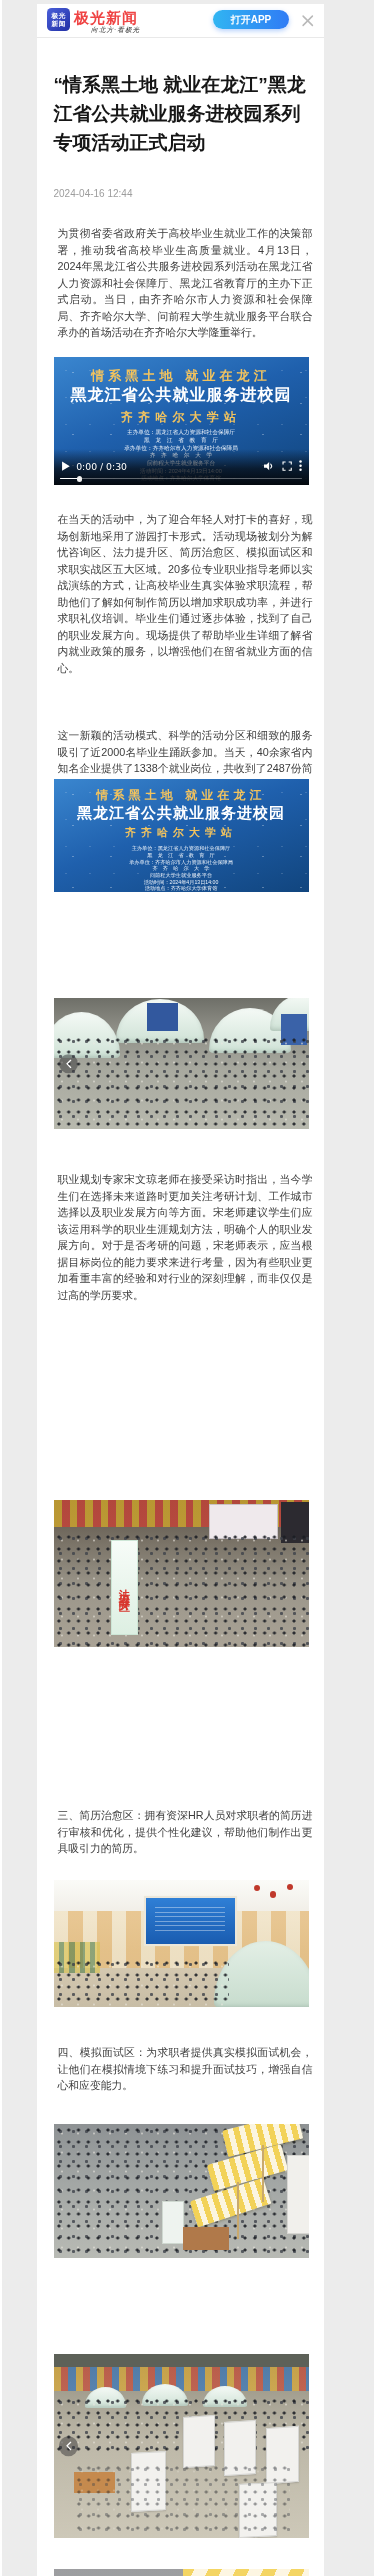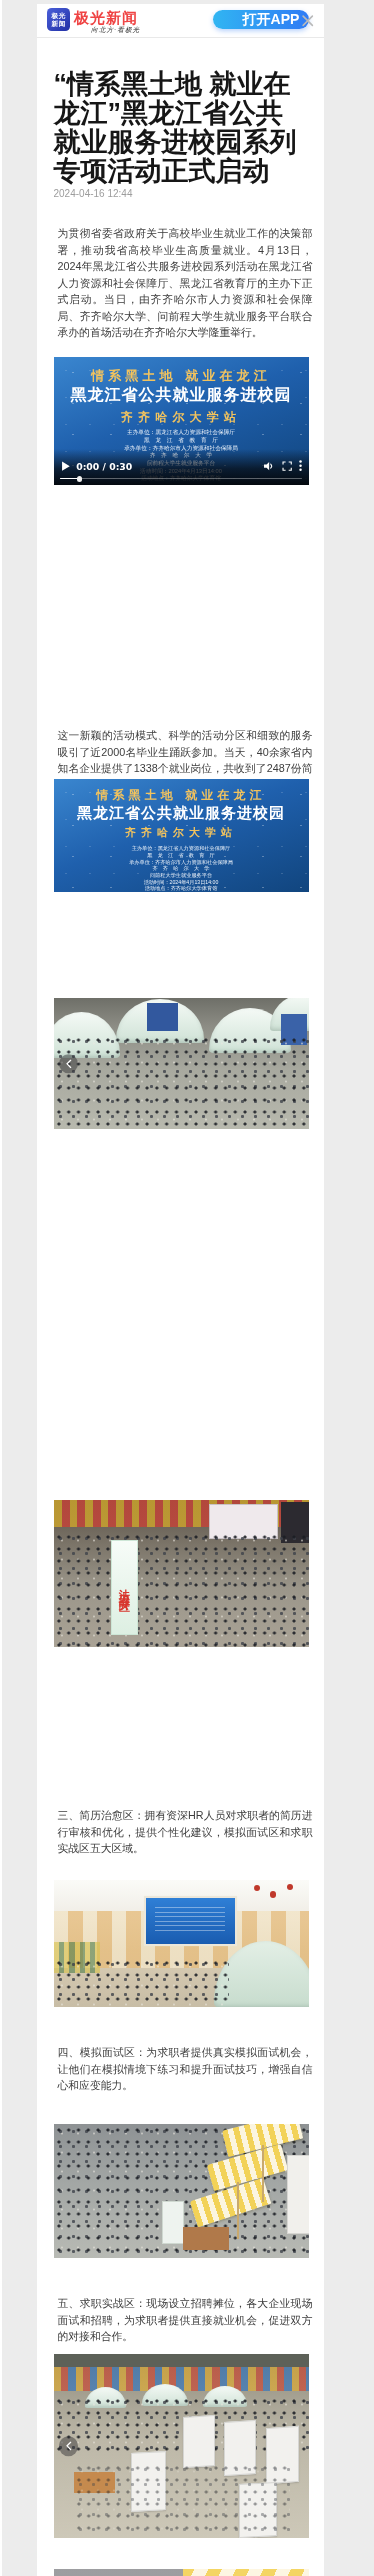--- a/index.html
+++ b/index.html
@@ -4,37 +4,37 @@
 <style>
   html,body{margin:0;padding:0;background:#ececec;font-family:"Liberation Sans","DejaVu Sans",sans-serif;}
   body{width:375px;height:3822px;position:relative;overflow:hidden;}
   .edge-strip{position:absolute;left:0;top:0;width:1.5px;height:100%;background:#fff;}
   .page{position:absolute;left:37px;top:4.1px;width:287px;height:3818px;background:#ffffff;overflow:hidden;}
   
   .hdr{position:absolute;left:0;top:0;width:287px;height:33px;background:#fff;border-bottom:0.5px solid #e9e9e9;}
   .appicon{position:absolute;left:10.3px;top:4.1px;width:23px;height:23px;border-radius:4.6px;background:linear-gradient(135deg,#4a5fd9,#2230a6);display:flex;flex-direction:column;align-items:center;justify-content:center;color:#fff;font-size:6.7px;font-weight:bold;line-height:7.7px;letter-spacing:0.5px;}
   .appname{position:absolute;left:37px;top:4.6px;font-size:15px;font-weight:bold;color:#ef4444;letter-spacing:1px;}
   .tagline{position:absolute;left:54px;top:21.6px;font-size:6.7px;color:#2b2b2b;font-family:"DejaVu Serif",serif;font-style:italic;letter-spacing:1px;}
-  .openapp{position:absolute;left:176px;top:5.7px;width:76px;height:19.6px;border-radius:9.8px;background:linear-gradient(90deg,#31b5f2,#2f7bf5);color:#fff;font-size:14px;font-weight:bold;display:flex;align-items:center;justify-content:center;box-shadow:0 2.1px 5.2px rgba(47,123,245,.35);padding-left:20px;}
+  .openapp{position:absolute;left:176px;top:5.7px;width:76px;height:19.6px;border-radius:9.8px;background:linear-gradient(90deg,#31b5f2,#2f7bf5);color:#fff;font-size:10px;font-weight:bold;display:flex;align-items:center;justify-content:center;box-shadow:0 2.1px 5.2px rgba(47,123,245,.35);}
   .closex{position:absolute;left:263px;top:8.8px;width:15.5px;height:15.5px;}
   
-  .title{position:absolute;left:16.5px;top:66px;width:255px;margin:0;font-size:27px;line-height:29px;font-weight:bold;color:#161616;}
+  .title{position:absolute;left:16.5px;top:66px;width:255px;margin:0;font-size:19px;line-height:29px;font-weight:bold;color:#161616;}
   .date{position:absolute;left:16.5px;top:184px;margin:0;font-size:10px;color:#9d9d9d;}
   .p{position:absolute;left:16.5px;width:255px;margin:4px;font-size:10.8px;line-height:16.5px;color:#3c3c3c;text-align:justify;}
   
   .poster-bg{background:linear-gradient(160deg,#3a86cf 0%,#1f60ad 45%,#11457e 100%);}
   .video{position:absolute;left:16.5px;top:353px;width:255px;height:128px;overflow:hidden;}
   .banner{position:absolute;left:16.5px;top:775px;width:255px;height:113px;overflow:hidden;}
   .stars{position:absolute;inset:0;background-image:radial-gradient(circle 0.8px,rgba(255,255,255,.5) 0 0.5px,transparent 1px),radial-gradient(circle 0.5px,rgba(255,255,255,.35) 0 0.4px,transparent 0.8px);background-size:38px 31px,24px 27px;opacity:.6;}
   .pgold1{position:absolute;left:0;right:0;text-align:center;color:#f2c35e;font-weight:bold;font-size:13px;letter-spacing:4.1px;font-family:"DejaVu Serif",serif;}
   .pwhite{position:absolute;left:0;right:0;text-align:center;color:#ffffff;font-weight:bold;font-size:16px;letter-spacing:1px;}
   .pgold2{position:absolute;left:0;right:0;text-align:center;color:#f2c35e;font-weight:bold;font-size:12px;letter-spacing:5.2px;font-family:"DejaVu Serif",serif;}
   .orgs{position:absolute;left:0;right:0;text-align:center;color:#eef4fb;}
   .orgs div{margin:0;}
-  .vbar{position:absolute;left:0;right:0;bottom:0;height:36px;background:linear-gradient(180deg,rgba(5,8,12,0) 0%,rgba(5,8,12,.72) 55%,rgba(3,5,8,.95) 100%);font-weight:bold;}
+  .vbar{position:absolute;left:0;right:0;bottom:0;height:36px;background:linear-gradient(180deg,rgba(5,8,12,0) 0%,rgba(5,8,12,.72) 55%,rgba(3,5,8,.95) 100%);}
   .vrow{position:absolute;left:7.2px;right:6.2px;bottom:12.4px;height:13.4px;display:flex;align-items:center;gap:6.2px;}
   .vtime{color:#fff;font-size:9.3px;font-family:"DejaVu Sans",sans-serif;}
   .vright{margin-left:auto;display:flex;align-items:center;gap:7.2px;}
   .vprogress{position:absolute;left:6.7px;right:6.7px;bottom:5.7px;height:1.5px;border-radius:1px;background:rgba(255,255,255,.35);}
   .vfill{position:absolute;left:0;top:0;width:18.5px;height:1.5px;border-radius:1px;background:#ffffff;}
   .vdot{position:absolute;left:16.5px;top:-2.1px;width:5.7px;height:5.7px;border-radius:50%;background:#f2f2f2;}
   
   .photo{position:absolute;left:16.5px;width:255px;overflow:hidden;}
   .dots{position:absolute;background-image:radial-gradient(circle 1.5px,rgba(26,29,35,.88) 0 1.3px,transparent 1.8px),radial-gradient(circle 1.5px,rgba(62,66,74,.8) 0 1.3px,transparent 1.8px),radial-gradient(circle 1px,rgba(235,232,224,.55) 0 0.8px,transparent 1.3px);background-size:9.8px 12px,13px 15px,16px 19px;}
   .tent{position:absolute;background:linear-gradient(180deg,#f5faf6,#cfe2d6);border-radius:50% 50% 6% 6% / 92% 92% 8% 8%;box-shadow:inset 0 -2.1px 4.1px rgba(120,140,130,.35);}
@@ -118,20 +118,21 @@
           </span>
         </span>
       </div>
       <div class="vprogress">
         <div class="vfill"></div>
         <div class="vdot"></div>
       </div>
     </div>
   </div>
 
+  <p class="p" style="top:503px;">在当天的活动中，为了迎合年轻人对打卡的喜好，现场创新地采用了游园打卡形式。活动现场被划分为解忧咨询区、法力提升区、简历治愈区、模拟面试区和求职实战区五大区域。20多位专业职业指导老师以实战演练的方式，让高校毕业生真实体验求职流程，帮助他们了解如何制作简历以增加求职成功率，并进行求职礼仪培训。毕业生们通过逐步体验，找到了自己的职业发展方向。现场提供了帮助毕业生详细了解省内就业政策的服务，以增强他们在留省就业方面的信心。</p>
   <p class="p" style="top:719px;">这一新颖的活动模式、科学的活动分区和细致的服务吸引了近2000名毕业生踊跃参加。当天，40余家省内知名企业提供了1338个就业岗位，共收到了2487份简历，签约人数达到了248人。</p>
 
   <div class="banner poster-bg">
     <div class="stars"></div>
     <div class="pgold1" style="top:8.2px;font-size:12px;">情系黑土地 就业在龙江</div>
     <div class="pwhite" style="top:25px;font-size:15px;">黑龙江省公共就业服务进校园</div>
     <div class="pgold2" style="top:47px;font-size:10.8px;">齐齐哈尔大学站</div>
     <div class="orgs" style="top:66px;font-size:5.2px;line-height:6.7px;">
       <div>主办单位：黑龙江省人力资源和社会保障厅</div>
       <div>黑　龙　江　省　教　育　厅</div>
@@ -152,32 +153,33 @@
     <div style="position:absolute;left:93px;top:5.2px;width:31px;height:28px;background:#32589e;"></div>
     <div style="position:absolute;left:227px;top:15.5px;width:26px;height:31px;background:#3a62a8;"></div>
     <div class="dots" style="left:0;top:36px;width:255px;height:95px;"></div>
     <div class="prevbtn">
       <svg width="7.2" height="9.3" viewBox="0 0 14 18" fill="none" stroke="#ffffff" stroke-width="2.5" stroke-linecap="round">
           <path d="M11 2 L4 9 L11 16"></path>
         </svg>
     </div>
   </div>
 
+  <p class="p" style="top:1163px;">职业规划专家宋文琼老师在接受采访时指出，当今学生们在选择未来道路时更加关注考研计划、工作城市选择以及职业发展方向等方面。宋老师建议学生们应该运用科学的职业生涯规划方法，明确个人的职业发展方向。对于是否考研的问题，宋老师表示，应当根据目标岗位的能力要求来进行考量，因为有些职业更加看重丰富的经验和对行业的深刻理解，而非仅仅是过高的学历要求。</p>
 
   <div class="photo" style="top:1496px;height:147px;background:linear-gradient(180deg,#5a5248 0%,#7b7468 30%,#9b968a 60%,#aaa396 100%);">
     <div style="position:absolute;left:0;top:0;width:255px;height:27px;background:repeating-linear-gradient(90deg,#c9a22e 0 7.7px,#c2453a 7.7px 15.5px);opacity:.85;"></div>
     <div style="position:absolute;left:155px;top:4.1px;width:67px;height:33px;background:#efe9ec;border:1px solid #c9c2c6;"></div>
     <div style="position:absolute;left:227px;top:2.1px;width:28px;height:41px;background:#2c2a30;"></div>
     <div class="dots" style="left:0;top:31px;width:255px;height:116px;"></div>
     <div class="vertbanner" style="left:57px;top:40px;width:25px;height:93px;">
       <span>法力提升区</span>
     </div>
   </div>
 
-  <p class="p" style="top:1799px;">三、简历治愈区：拥有资深HR人员对求职者的简历进行审核和优化，提供个性化建议，模拟面试区和求职实战区五大区域。</p>
+  <p class="p" style="top:1799px;">三、简历治愈区：拥有资深HR人员对求职者的简历进行审核和优化，提供个性化建议，帮助他们制作出更具吸引力的简历。</p>
 
   <div class="photo" style="top:1876px;height:127px;background:linear-gradient(180deg,#fbfbf8 0%,#efece4 30%,#d9cdb4 55%,#c8bda6 100%);">
     <div style="position:absolute;left:0;top:31px;width:255px;height:57px;background:repeating-linear-gradient(90deg,#f2e4c6 0 14.4px,#e6bd7e 14.4px 29px);opacity:.8;"></div>
     <div style="position:absolute;left:92px;top:17.5px;width:89px;height:46px;background:linear-gradient(180deg,#2f7fd6,#1a5cb0);box-shadow:0 0 0 2.1px #ece7da;"></div>
     <div style="position:absolute;left:101px;top:27px;width:70px;height:28px;background:repeating-linear-gradient(180deg,rgba(255,255,255,.55) 0 1px,transparent 1px 4.6px);opacity:.7;"></div>
     <div style="position:absolute;left:200px;top:5.2px;width:6.2px;height:6.2px;border-radius:50%;background:#c0392b;"></div>
     <div style="position:absolute;left:216px;top:11.3px;width:6.2px;height:6.2px;border-radius:50%;background:#c0392b;"></div>
     <div style="position:absolute;left:233px;top:4.1px;width:6.2px;height:6.2px;border-radius:50%;background:#c0392b;"></div>
     <div style="position:absolute;left:0;top:62px;width:46px;height:31px;background:repeating-linear-gradient(90deg,#d8c24a 0 5.2px,#4e7c46 5.2px 10.3px);opacity:.6;"></div>
     <div class="tent" style="left:160px;top:61px;width:103px;height:67px;background:linear-gradient(180deg,#e3efe6,#c7dccd);"></div>
@@ -191,21 +193,20 @@
     <div class="canopy" style="left:170px;top:-3.1px;width:77px;height:27px;transform:rotate(-14deg);"></div>
     <div class="canopy" style="left:155px;top:30px;width:77px;height:27px;transform:rotate(-16deg);"></div>
     <div class="canopy" style="left:138px;top:65px;width:77px;height:27px;transform:rotate(-18deg);"></div>
     <div style="position:absolute;left:208px;top:20.6px;width:2.6px;height:57px;background:#c9a96d;"></div>
     <div style="position:absolute;left:183px;top:58px;width:2.6px;height:57px;background:#c9a96d;"></div>
     <div style="position:absolute;left:233px;top:31px;width:36px;height:77px;background:#f1f0ec;border:0.5px solid #d7d6d2;"></div>
     <div style="position:absolute;left:108px;top:77px;width:20.6px;height:41px;background:#eef3ef;border:0.5px solid #cfd8d0;"></div>
     <div style="position:absolute;left:129px;top:103px;width:46px;height:23px;background:#b0794a;"></div>
   </div>
 
-  <p class="p" style="top:2287px;">五、求职实战区：现场设立招聘摊位，各大企业现场面试和招聘，为求职者提供直接就业机会，促进双方的对接和合作。</p>
 
   <div class="photo" style="top:2350px;height:184px;background:linear-gradient(180deg,#7d7a6e 0%,#a09c8d 18%,#bcb7a7 45%,#cdc8b8 100%);">
     <div style="position:absolute;left:0;top:0;width:255px;height:13.4px;background:#5d6158;"></div>
     <div style="position:absolute;left:0;top:13.4px;width:255px;height:24px;background:repeating-linear-gradient(90deg,#d9aa3b 0 7.2px,#c8503c 7.2px 14.4px,#3f79b8 14.4px 21.6px);opacity:.75;"></div>
     <div class="tent" style="left:31px;top:33px;width:41px;height:20.6px;"></div>
     <div class="tent" style="left:88px;top:30px;width:46px;height:21.6px;"></div>
     <div class="tent" style="left:149px;top:32px;width:44px;height:20.6px;"></div>
     <div class="dots" style="left:0;top:41px;width:255px;height:62px;"></div>
     <div class="boothpanel" style="left:129px;top:62px;width:30px;height:49px;transform:skewY(-4deg);"></div>
     <div class="boothpanel" style="left:170px;top:67px;width:30px;height:52px;transform:skewY(-4deg);"></div>

